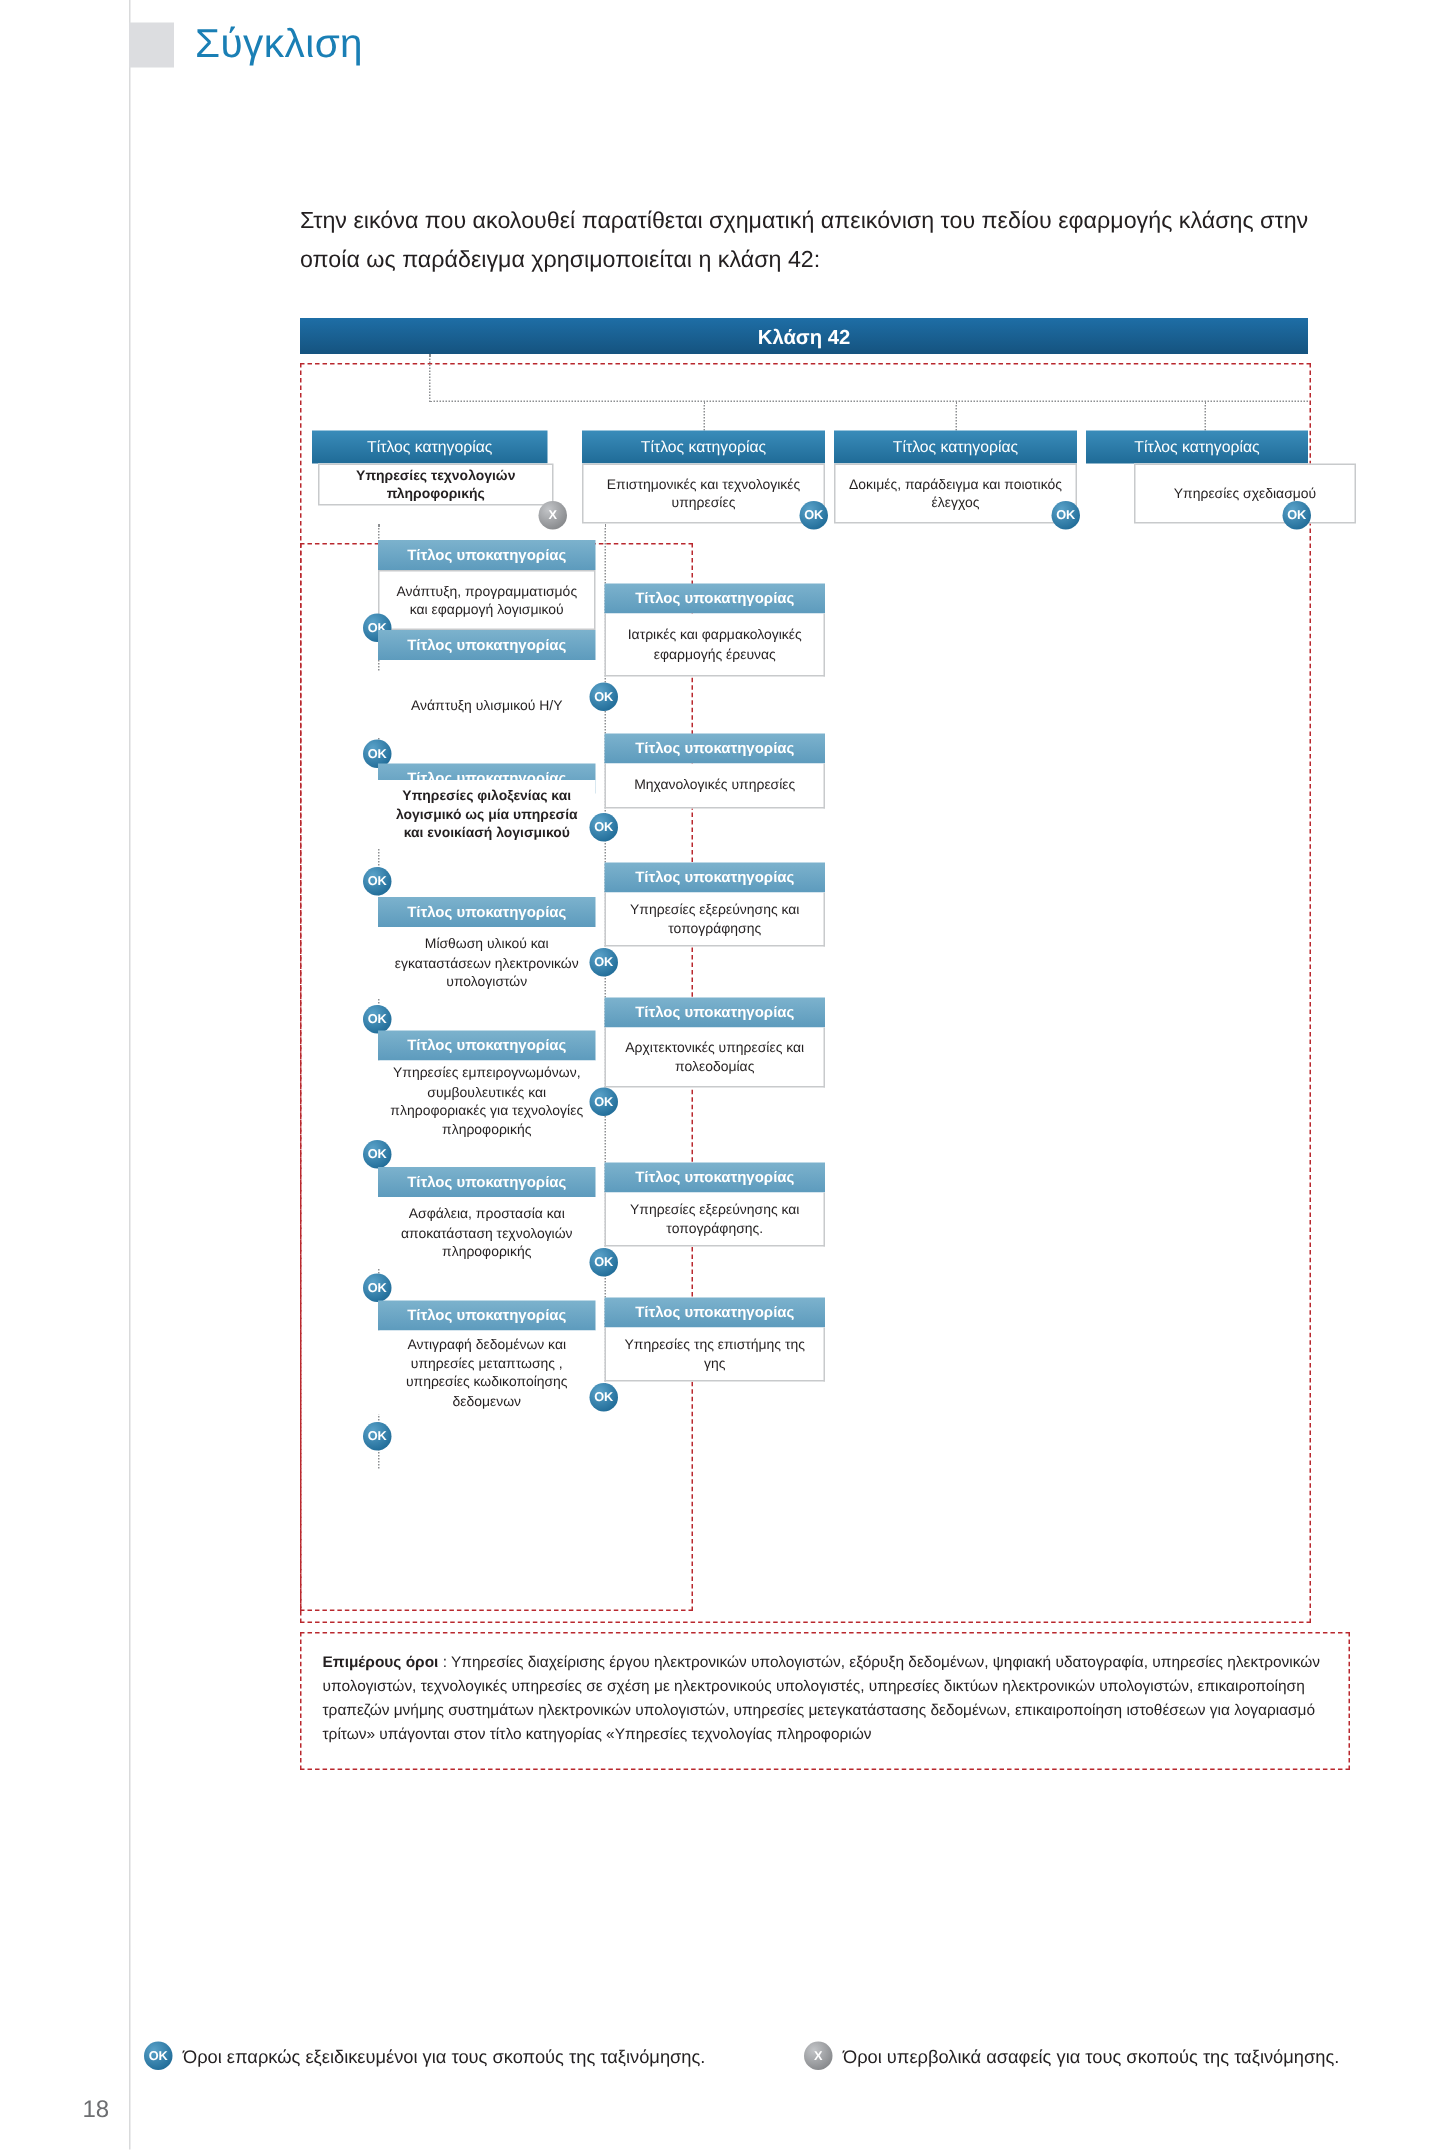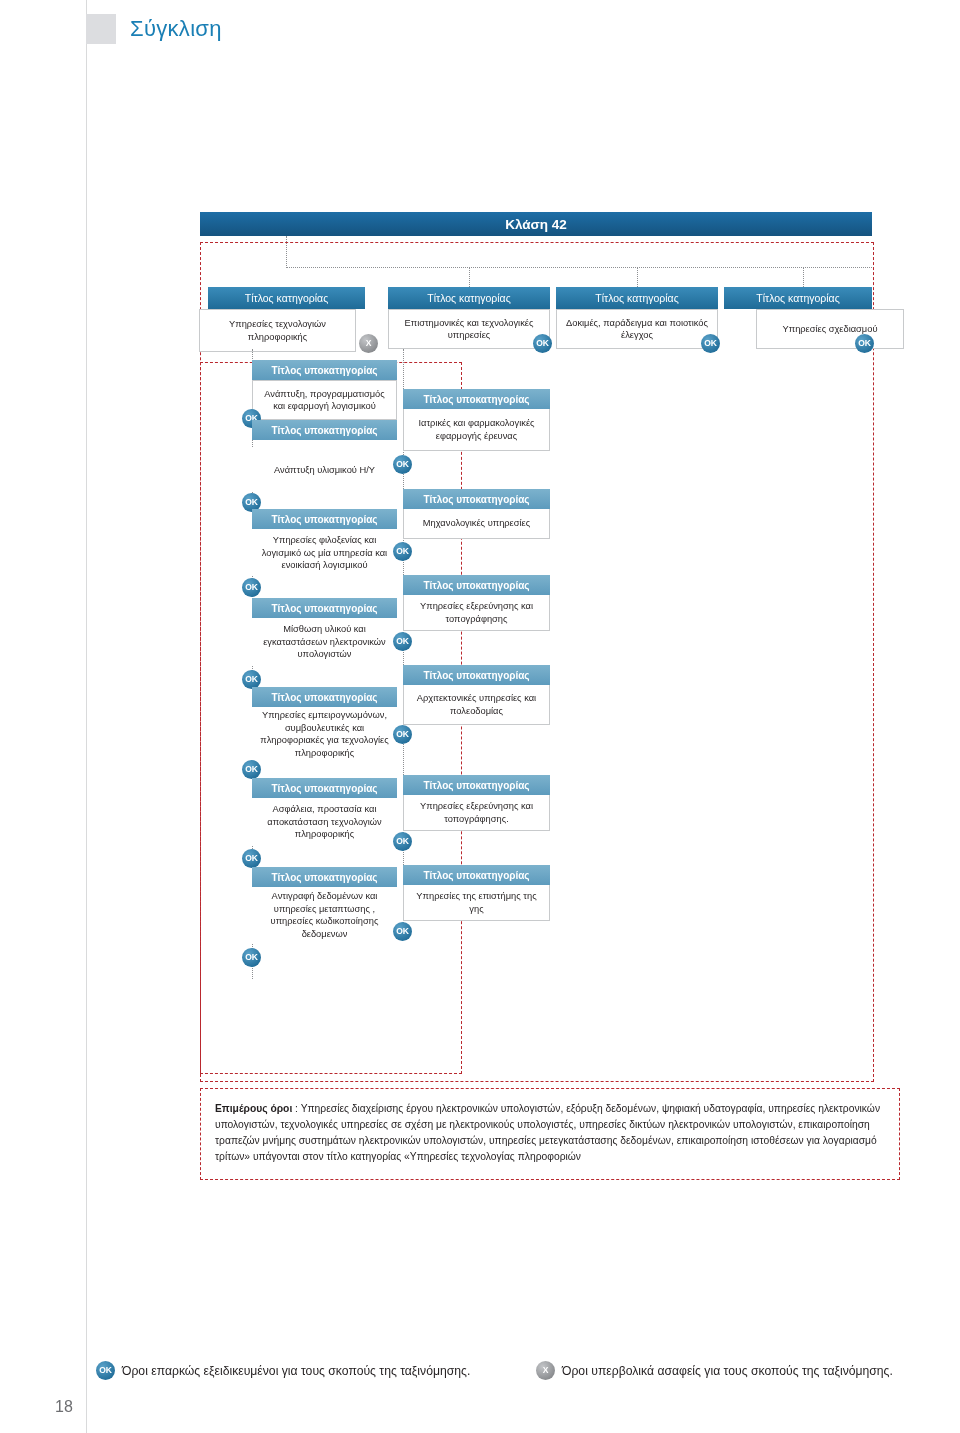--- a/index.html
+++ b/index.html
@@ -37,21 +37,21 @@
     display: flex;
     align-items: center;
   }
   .hdr-square {
     width: 30px;
     height: 30px;
     background: #dcdde0;
     margin-right: 14px;
   }
   .hdr-title {
-    font-size: 22px;
+    font-size: 27px;
     color: #1a7fb5;
     letter-spacing: 0.3px;
   }
   
   .intro {
     position: absolute;
     left: 200px;
     top: 135px;
     width: 700px;
     font-size: 15.5px;
@@ -223,56 +223,57 @@
 
 <div class="page">
 
   <div class="left-rule"></div>
 
   <div class="hdr">
     <div class="hdr-square"></div>
     <div class="hdr-title">Σύγκλιση</div>
   </div>
 
+  <div class="intro">Στην εικόνα που ακολουθεί παρατίθεται σχηματική απεικόνιση του πεδίου εφαρμογής κλάσης στην οποία ως παράδειγμα χρησιμοποιείται η κλάση 42:</div>
 
   <div class="diagram">
 
     <div class="klass-bar">Κλάση 42</div>
 
     <div class="dash-outer"></div>
     <div class="dash-inner"></div>
 
     <div class="hline" style="left:200px; top:55px; width:586px;"></div>
     <div class="vline" style="left:200px; top:24px; height:32px;"></div>
     <div class="vline" style="left:383px; top:55px; height:20px;"></div>
     <div class="vline" style="left:551px; top:55px; height:20px;"></div>
     <div class="vline" style="left:717px; top:55px; height:20px;"></div>
 
     <div class="cat-head" style="left:122px; top:75px; width:157px;">Τίτλος κατηγορίας</div>
-    <div class="box plain" style="left:113px; top:97px; width:157px; height:43px;">
+    <div class="box plain" style="left:126px; top:97px; width:157px; height:28px;font-weight:bold;">
       <span>Υπηρεσίες τεχνολογιών πληροφορικής</span>
     </div>
     <div class="badge x" style="left:273px; top:122px;">X</div>
 
     <div class="vline" style="left:166px; top:137px; height:630px;"></div>
 
     <div class="sub-head" style="left:166px; top:148px; width:145px;">Τίτλος υποκατηγορίας</div>
     <div class="box plain" style="left:166px; top:168px; width:145px; height:40px;">
       <span>Ανάπτυξη, προγραμματισμός και εφαρμογή λογισμικού</span>
     </div>
     <div class="badge ok" style="left:156px; top:197px;">OK</div>
     <div class="sub-head" style="left:166px; top:208px; width:145px;">Τίτλος υποκατηγορίας</div>
 
     <div class="box plain" style="left:166px; top:236px; width:145px; height:44px; border:none;">
       <span>Ανάπτυξη υλισμικού Η/Υ</span>
     </div>
     <div class="badge ok" style="left:156px; top:281px;">OK</div>
     <div class="sub-head" style="left:166px; top:297px; width:145px;">Τίτλος υποκατηγορίας</div>
 
-    <div class="box plain" style="left:166px; top:318px; width:145px; height:46px; border:none;">
+    <div class="box plain" style="left:166px; top:308px; width:145px; height:46px; border:none;font-weight:bold;">
       <span>Υπηρεσίες φιλοξενίας και λογισμικό ως μία υπηρεσία και ενοικίασή λογισμικού</span>
     </div>
     <div class="badge ok" style="left:156px; top:366px;">OK</div>
     <div class="sub-head" style="left:166px; top:386px; width:145px;">Τίτλος υποκατηγορίας</div>
 
     <div class="box plain" style="left:166px; top:406px; width:145px; height:48px; border:none;">
       <span>Μίσθωση υλικού και εγκαταστάσεων ηλεκτρονικών υπολογιστών</span>
     </div>
     <div class="badge ok" style="left:156px; top:458px;">OK</div>
     <div class="sub-head" style="left:166px; top:475px; width:145px;">Τίτλος υποκατηγορίας</div>

